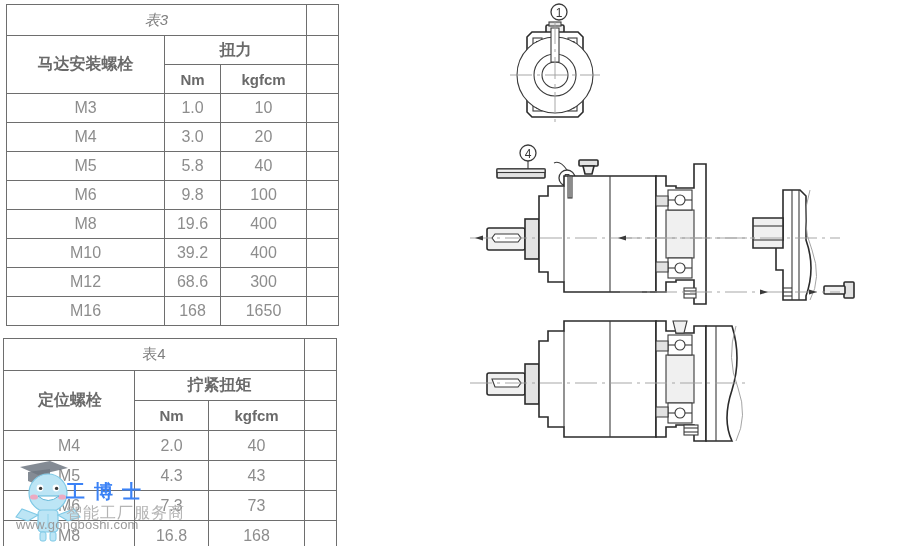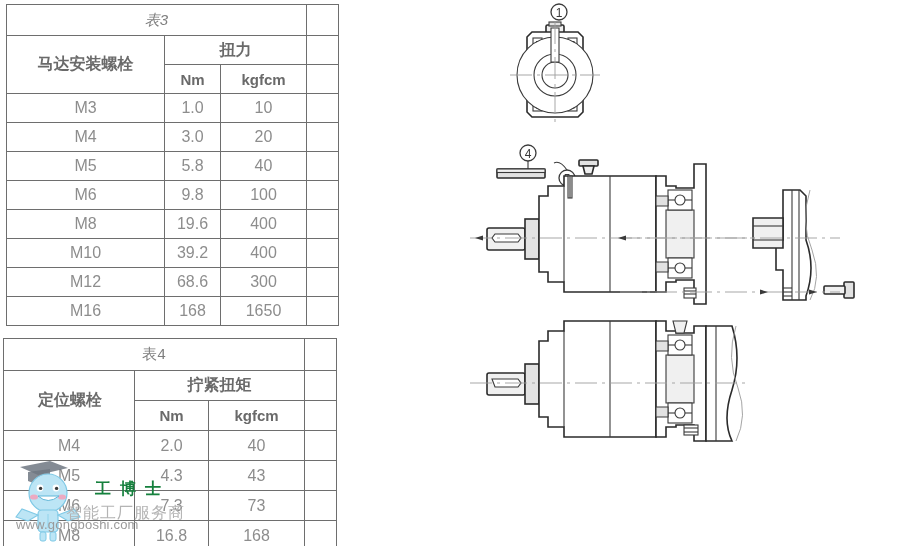--- a/index.html
+++ b/index.html
@@ -54,21 +54,21 @@
   }
 
   
   #table3 { left: 6px; top: 4px; width: 332px; }
   #table3 td { height: 28px; }
   #table3 tr.title-row td { height: 30px; font-style: italic; }
 
   
   #table4 { left: 3px; top: 338px; width: 333px; }
   #table4 td { height: 29px; }
-  #table4 tr.title-row td { height: 31px; font-family: Liberation Mono, monospace; }
+  #table4 tr.title-row td { height: 31px; }
 
   .col-a { width: 158px; }
   .col-b { width: 56px; }
   .col-c { width: 86px; }
   .col-d { width: 32px; }
 
   .col-a4 { width: 131px; }
   .col-b4 { width: 74px; }
   .col-c4 { width: 96px; }
   .col-d4 { width: 32px; }
@@ -88,26 +88,25 @@
     top: 62px;
     font-size: 13px;
     color: #9a9a9a;
     letter-spacing: 0.2px;
     white-space: nowrap;
   }
   #watermark .wm-brand {
     position: absolute;
     left: 62px;
     top: 24px;
-    font-size: 16px;
+    font-size: 19px;
     font-weight: bold;
-    color: #15803d;
+    color: #3b82f6;
     letter-spacing: 9px;
     white-space: nowrap;
-    padding-left: 29px;
   }
   #watermark .wm-sub {
     position: absolute;
     left: 62px;
     top: 48px;
     font-size: 16px;
     color: #b4b4b4;
     letter-spacing: 1px;
     white-space: nowrap;
   }

